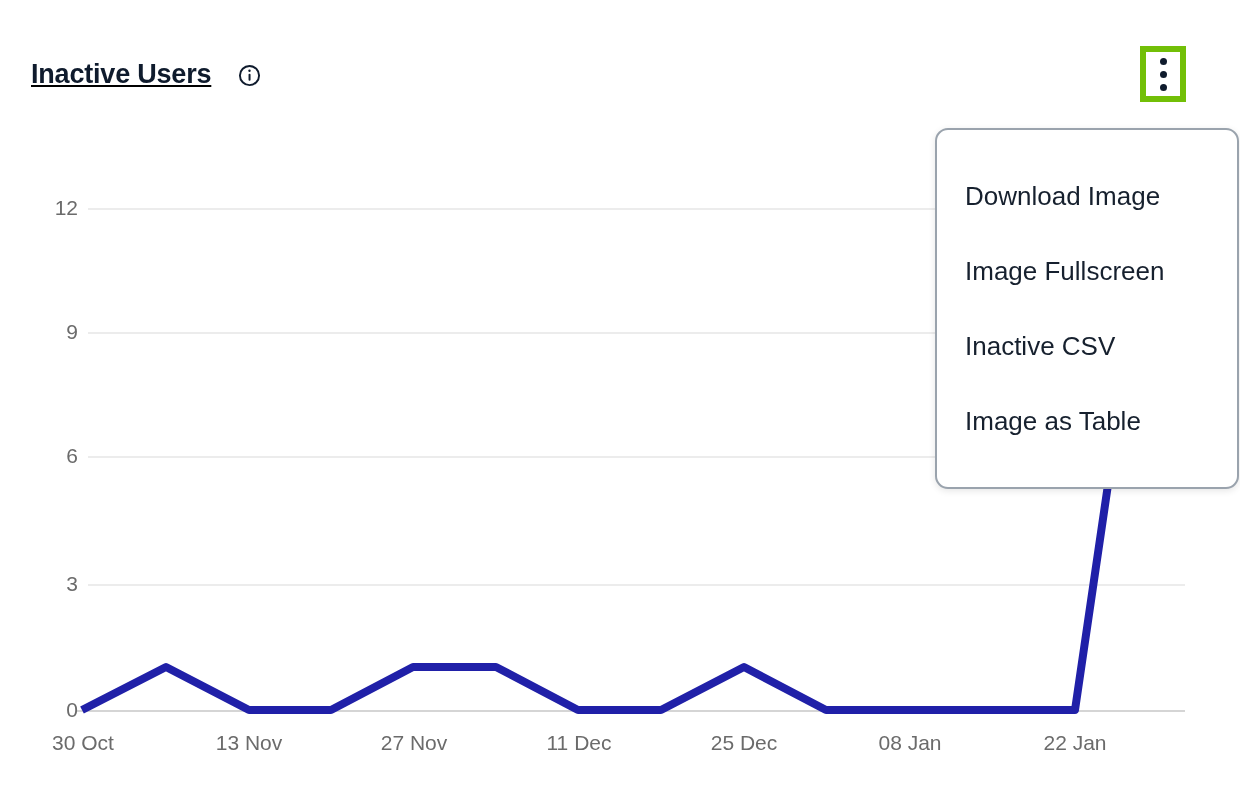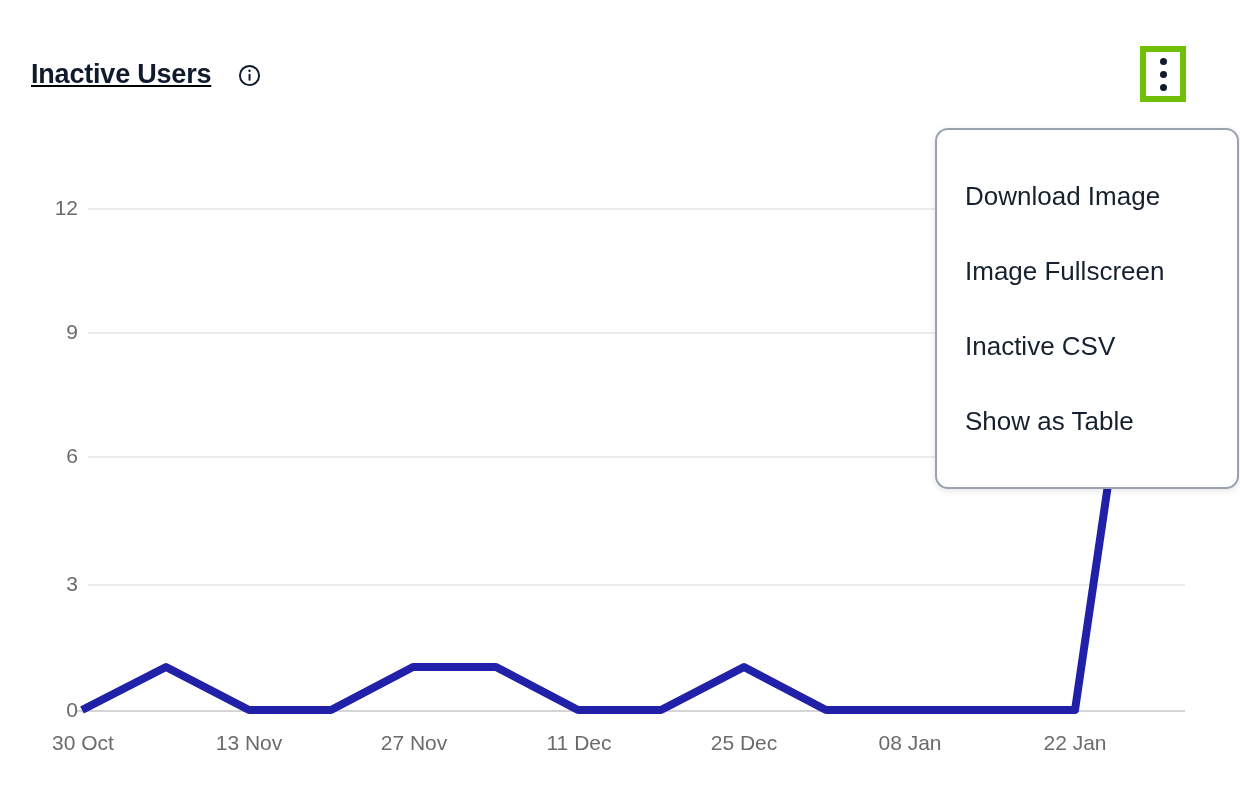--- a/index.html
+++ b/index.html
@@ -187,16 +187,16 @@
         <text class="xtick-label" x="910" y="630">08 Jan</text>
         <text class="xtick-label" x="1075" y="630">22 Jan</text>
       </g>
     </svg>
   </div>
 
   <div id="dropdown">
     <div class="menu-item">Download Image</div>
     <div class="menu-item">Image Fullscreen</div>
     <div class="menu-item">Inactive CSV</div>
-    <div class="menu-item">Show as Table</div>
+    <div class="menu-item">Image as Table</div>
   </div>
 
 </div>
 
 </body></html>

